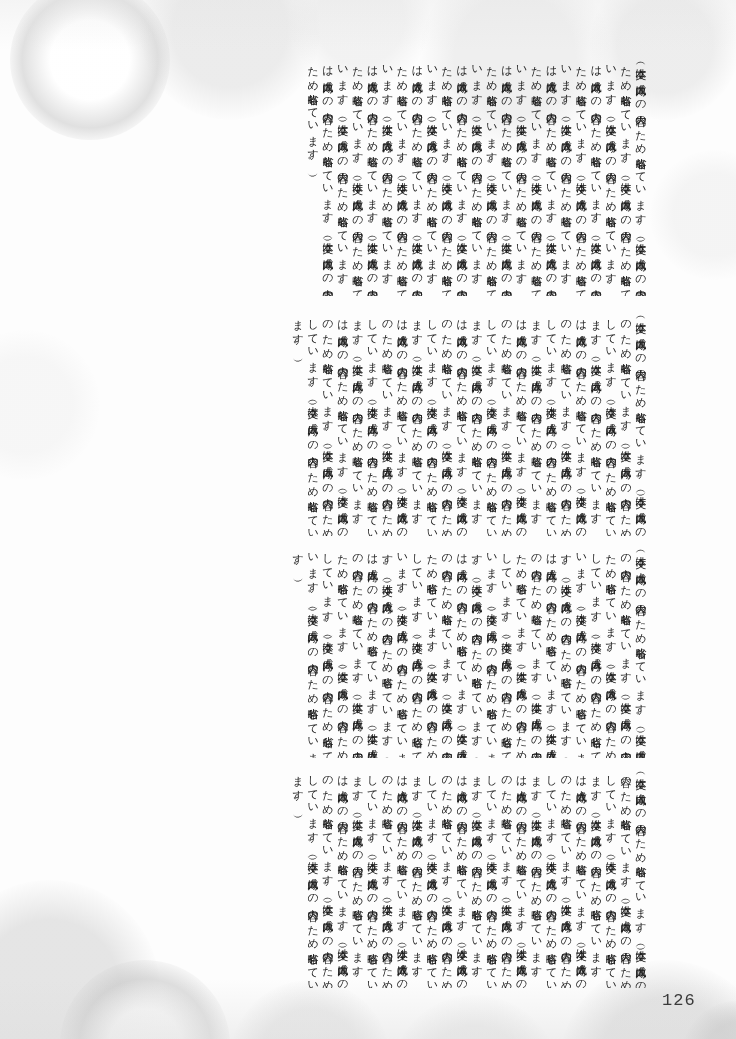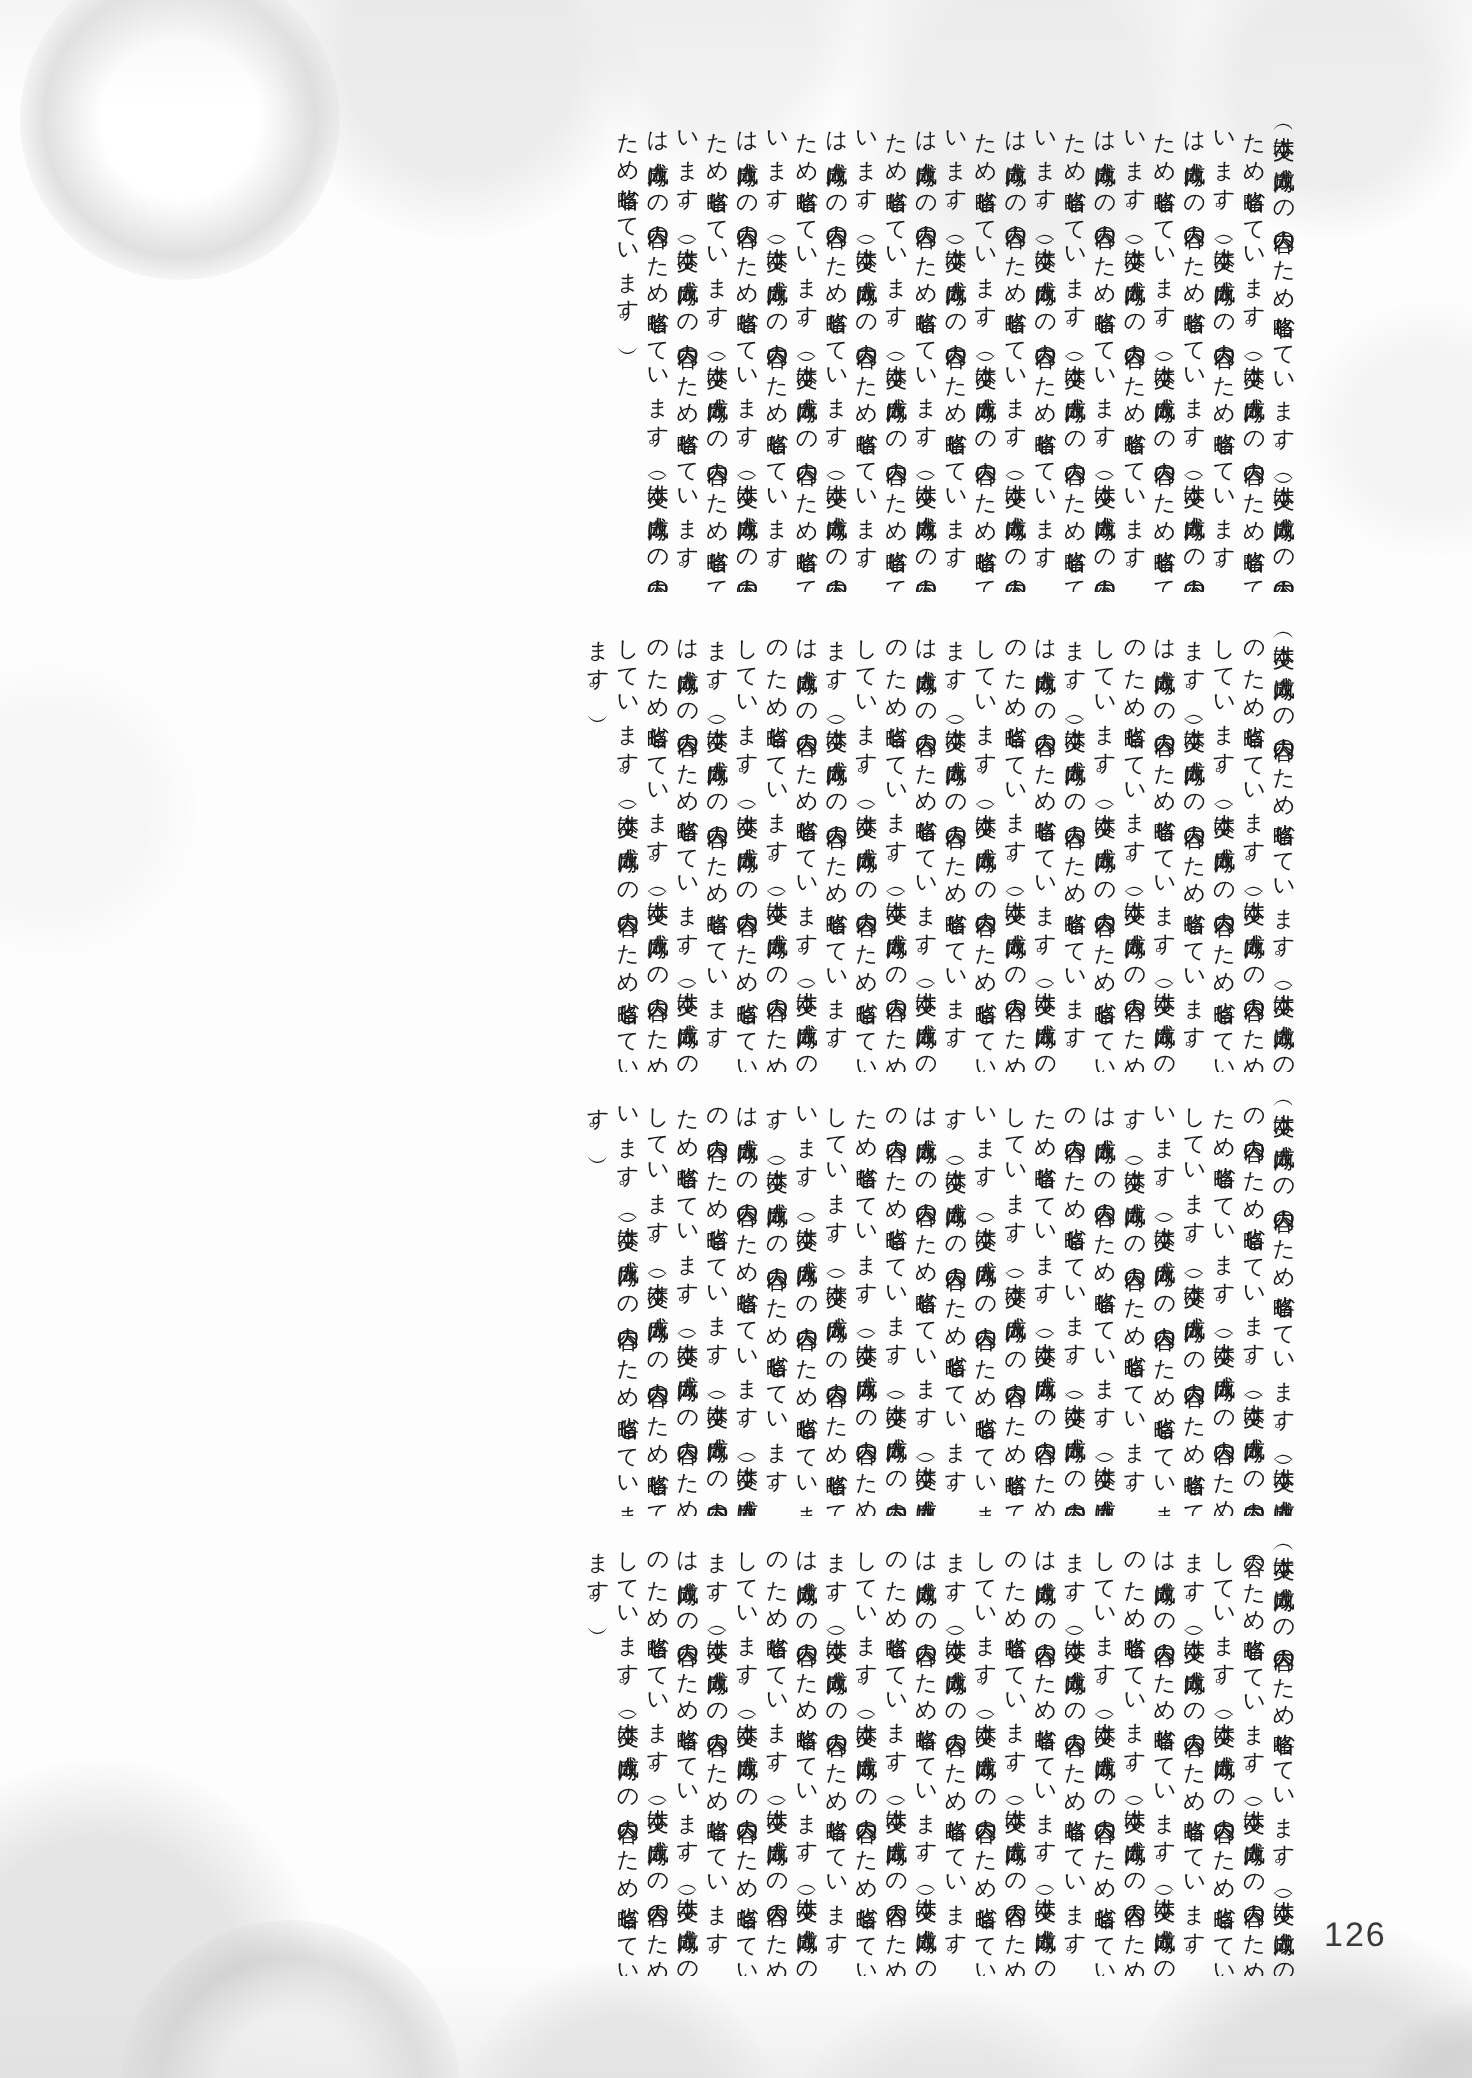--- a/index.html
+++ b/index.html
@@ -72,22 +72,22 @@
     text-align: justify;
   }
   .band-1 { top: 58px;  height: 238px; }
   .band-2 { top: 312px; height: 224px; }
   .band-3 { top: 546px; height: 212px; }
   .band-4 { top: 768px; height: 220px; }
 
   .page-number {
     position: absolute;
     left: 662px;
-    top: 958px;
-    font-family: Liberation Sans, sans-serif;
+    top: 991px;
+    font-family: Liberation Mono, monospace;
     font-size: 17px;
     color: #3a3a3a;
     letter-spacing: 1px;
   }
 </style>
 </head>
 <body>
 
 <div class="page">
 

